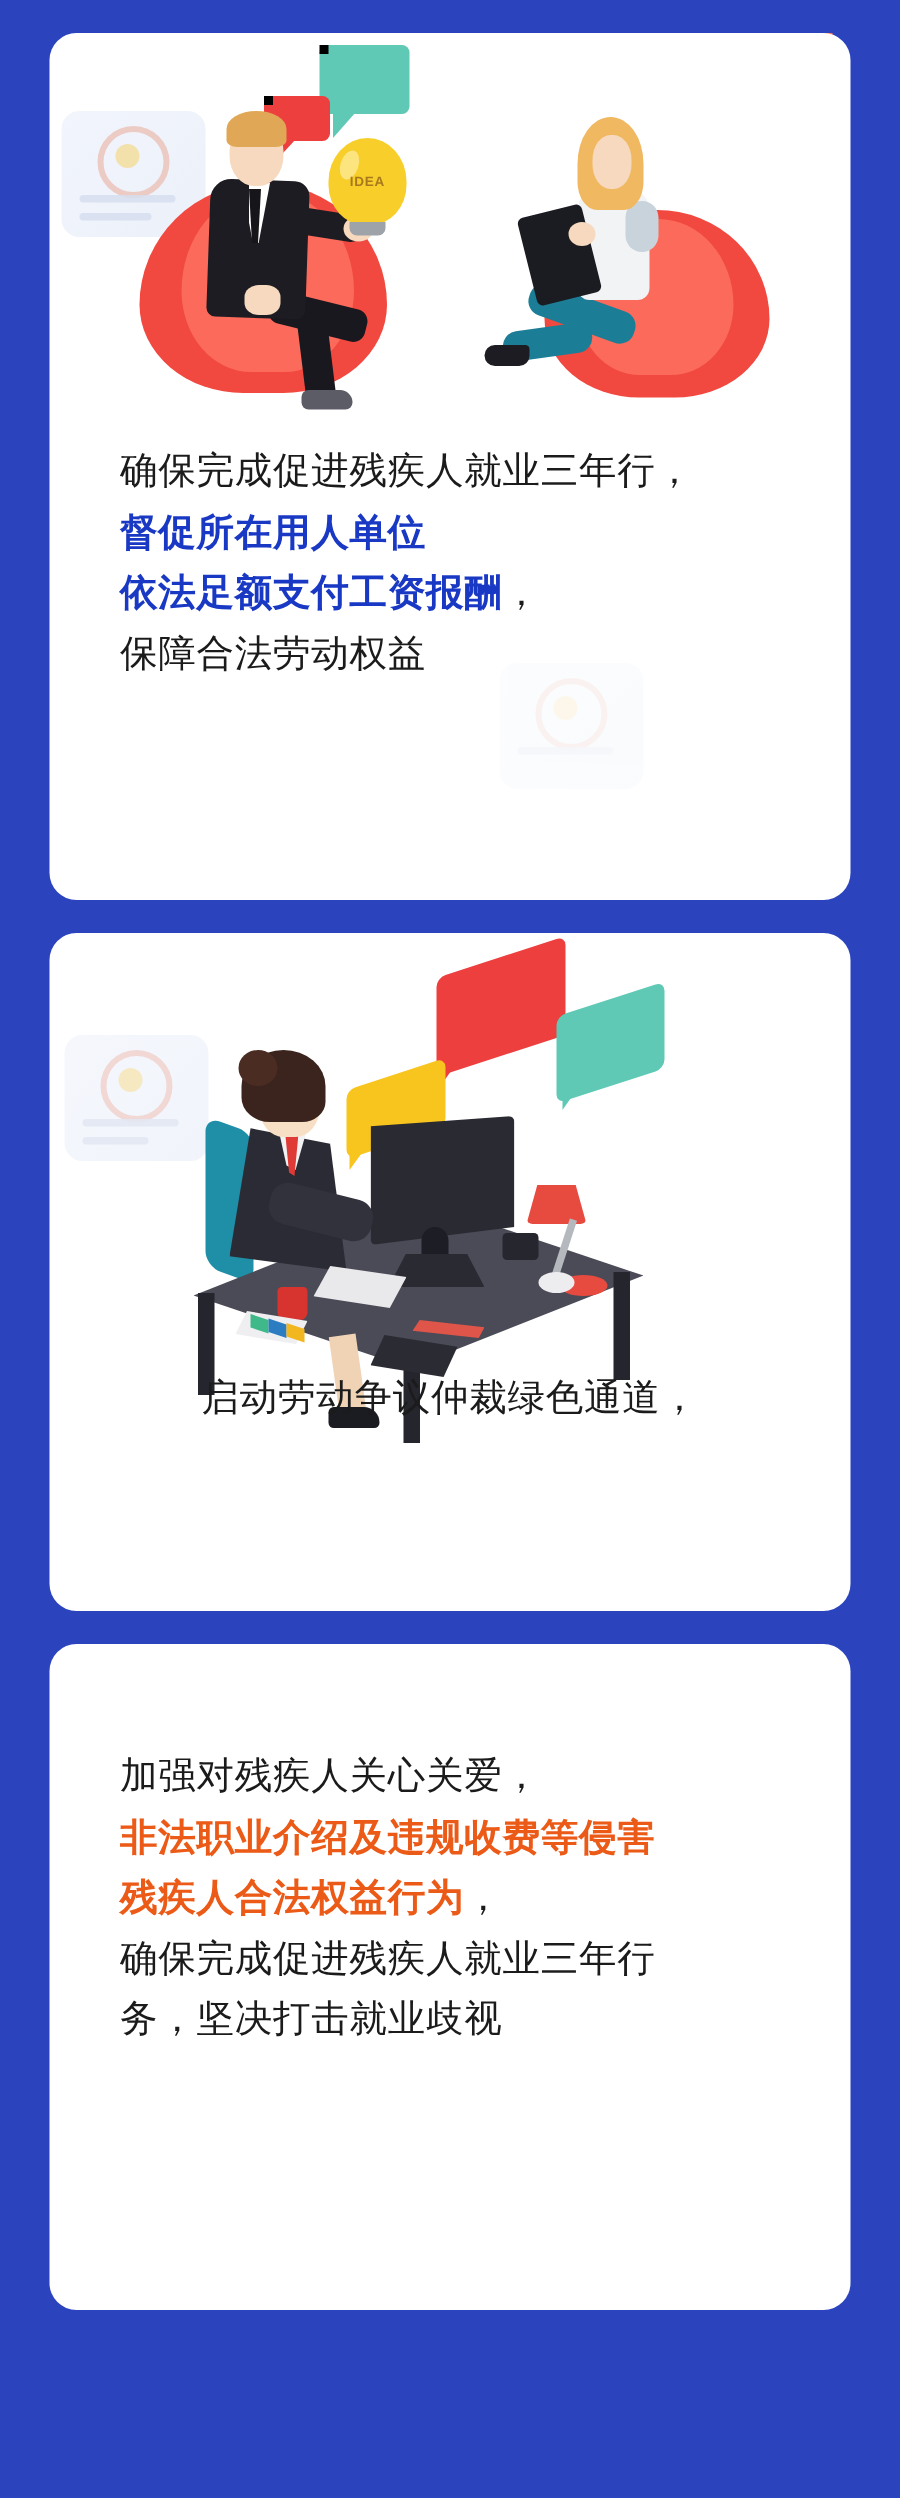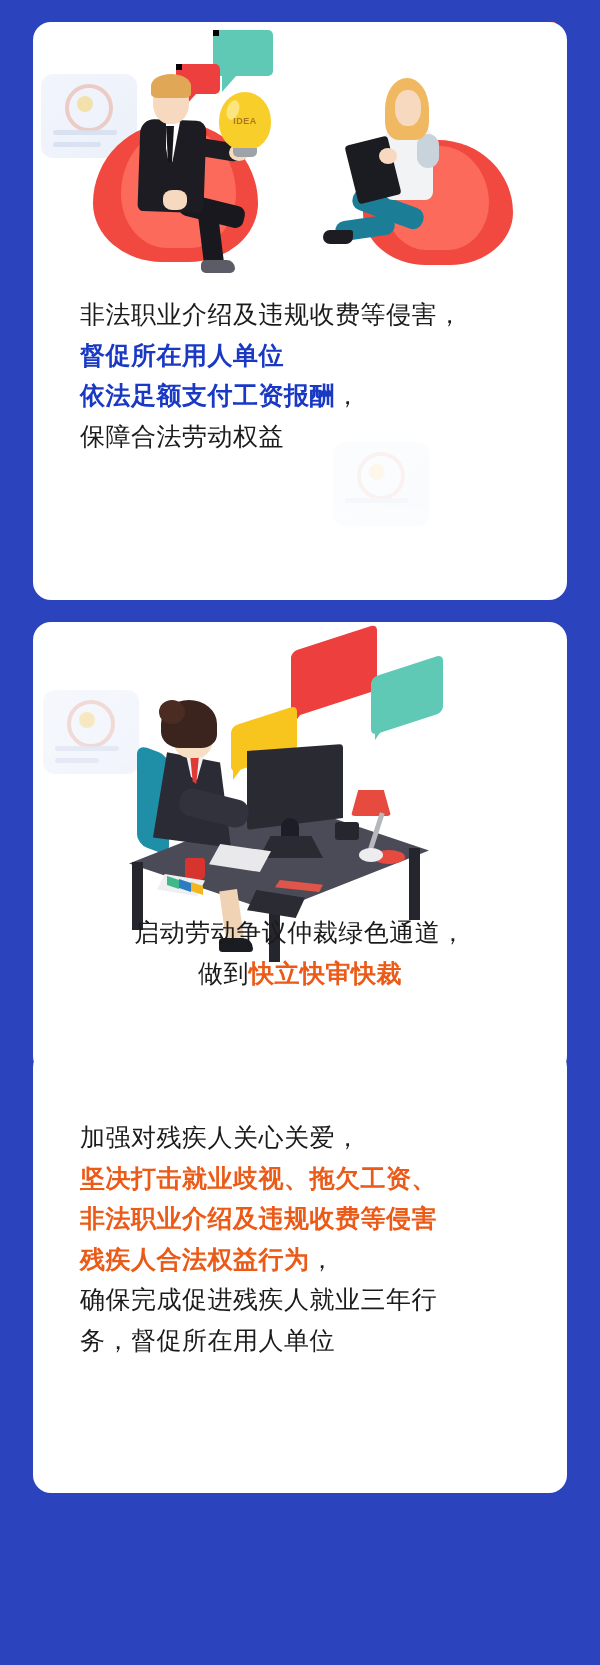--- a/index.html
+++ b/index.html
@@ -33,21 +33,21 @@
     transform:rotate(-8deg);white-space:nowrap;pointer-events:none;
   }
 
   
   .card{
     position:absolute;left:33px;width:534px;background:#ffffff;border-radius:18px;
     overflow:hidden;
   }
   #card1{top:22px;height:578px;}
   #card2{top:622px;height:452px;}
-  #card3{top:1049px;height:444px;}
+  #card3{top:1096px;height:444px;}
 
   .card-inner{position:relative;width:100%;height:100%;}
   .text-block{
     color:#1b1b1b;font-size:25px;line-height:1.62;
     letter-spacing:.5px;
   }
   .t-blue{color:#1939C4;font-weight:bold;}
   .t-orange{color:#EB5A17;font-weight:bold;}
   .left-text{position:absolute;left:47px;right:30px;}
   .center-text{position:absolute;left:0;right:0;text-align:center;}
@@ -178,21 +178,21 @@
 
         <div class="tablet" style="left:318px;top:118px;width:44px;height:60px;transform:rotate(-14deg);"></div>
         <div class="hand" style="left:346px;top:126px;width:18px;height:16px;"></div>
 
         <div class="w-head" style="left:358px;top:64px;width:34px;height:42px;"></div>
         <div class="w-hair" style="left:352px;top:56px;width:44px;height:62px;border-radius:50% 50% 30% 30%;"></div>
         <div class="w-head" style="left:362px;top:68px;width:26px;height:36px;"></div>
       </div>
 
       <div class="text-block left-text" style="top:272px;">
-        <div><span>非法职业介绍及违规收费等侵害，</span></div>
+        <div><span>确保完成促进残疾人就业三年行，</span></div>
         <div><span class="t-blue">督促所在用人单位</span></div>
         <div><span class="t-blue">依法足额支付工资报酬</span><span>，</span></div>
         <div><span>保障合法劳动权益</span></div>
       </div>
 
       <div class="wm-emblem" style="left:300px;top:420px;opacity:.18;">
         <div class="ring"></div>
         <div class="bar" style="top:56px;width:64px;"></div>
       </div>
     </div>
@@ -266,31 +266,29 @@
                     clip-path:polygon(10% 0,100% 40%,92% 100%,0 60%);"></div>
         <div class="iso" style="left:124px;top:252px;width:48px;height:22px;background:#EFEFF2;
                     clip-path:polygon(16% 0,100% 30%,84% 100%,0 70%);"></div>
         <div class="iso" style="left:134px;top:256px;width:12px;height:9px;background:#3FB98A;transform:skewY(18deg);"></div>
         <div class="iso" style="left:146px;top:259px;width:12px;height:9px;background:#2C7CC2;transform:skewY(18deg);"></div>
         <div class="iso" style="left:158px;top:262px;width:12px;height:9px;background:#F2B61F;transform:skewY(18deg);"></div>
       </div>
 
       <div class="text-block center-text" style="top:290px;">
         <div><span>启动劳动争议仲裁绿色通道，</span></div>
-        <div><span>做到</span><span class="t-orange">快立快审快裁</span></div>
       </div>
     </div>
   </div>
 
   <div class="card" id="card3">
     <div class="card-inner">
       <div class="text-block left-text" style="top:68px;">
         <div><span>加强对残疾人关心关爱，</span></div>
-        <div><span class="t-orange">坚决打击就业歧视、拖欠工资、</span></div>
         <div><span class="t-orange">非法职业介绍及违规收费等侵害</span></div>
         <div><span class="t-orange">残疾人合法权益行为</span><span>，</span></div>
         <div><span>确保完成促进残疾人就业三年行</span></div>
-        <div><span>务，督促所在用人单位</span></div>
+        <div><span>务，坚决打击就业歧视</span></div>
       </div>
     </div>
   </div>
 
 </div>
 
 </body></html>

